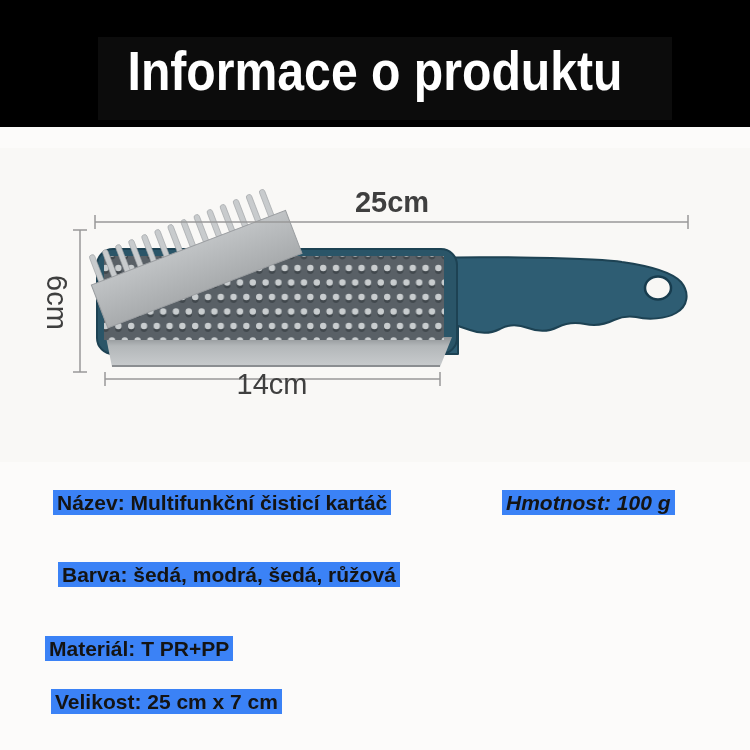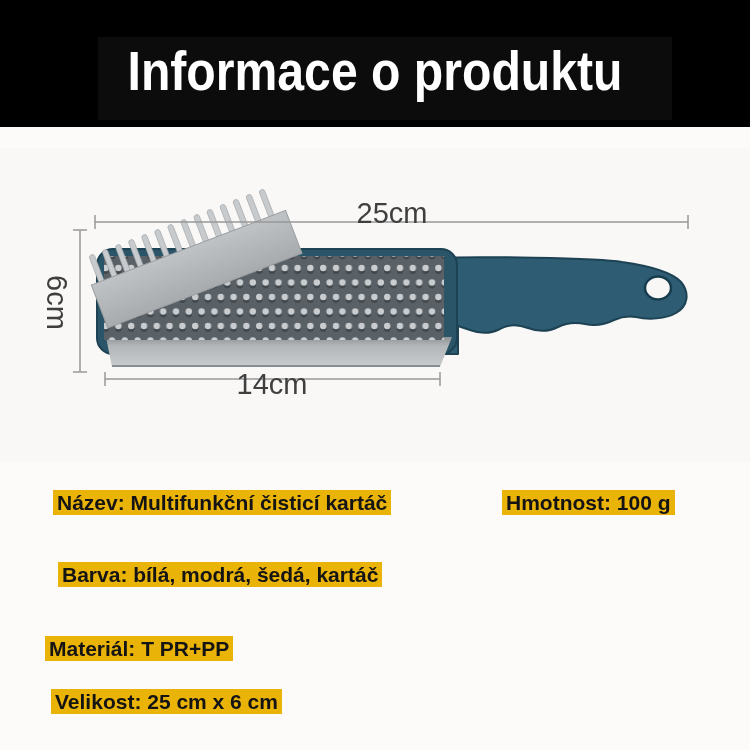--- a/index.html
+++ b/index.html
@@ -25,30 +25,30 @@
   }
   .photo-area {
     position: absolute; left: 0; top: 148px; width: 750px; height: 314px;
     background: #f9f8f6;
   }
   .diagram-svg { position: absolute; left: 0; top: 0; width: 750px; height: 750px; }
   .dim-label {
     position: absolute; color: #3f3f3f; font-size: 29px; font-weight: 400;
     text-align: center; white-space: nowrap;
   }
-  .dim-top    { left: 312px; top: 197px; width: 160px; }
+  .dim-top    { left: 312px; top: 186px; width: 160px; font-weight: bold; }
   .dim-bottom { left: 192px; top: 368px; width: 160px; }
   .dim-left   { left: 16px;  top: 286px; width: 80px; transform: rotate(90deg); }
   .spec {
     position: absolute; font-size: 21px; font-weight: bold; color: #141414;
     white-space: nowrap; line-height: 27px;
   }
-  .spec span { background: #eab308; padding: 1px 4px; }
+  .spec span { background: #3b82f6; padding: 1px 4px; }
   .spec-name     { left: 53px;  top: 489px; }
-  .spec-weight   { left: 502px; top: 489px; }
+  .spec-weight   { left: 502px; top: 489px; font-style: italic; }
   .spec-colors   { left: 58px;  top: 561px; }
   .spec-material { left: 45px;  top: 635px; }
   .spec-size     { left: 51px;  top: 688px; }
 </style>
 </head>
 <body>
 
 <div class="header">
   <div class="header-innerbox"></div>
   <h1 class="header-title">Informace o produktu</h1>
@@ -134,20 +134,20 @@
 <div class="dim-label dim-left">6cm</div>
 <div class="dim-label dim-bottom">14cm</div>
 
 <div class="spec spec-name">
   <span>Název: Multifunkční čisticí kartáč</span>
 </div>
 <div class="spec spec-weight">
   <span>Hmotnost: 100 g</span>
 </div>
 <div class="spec spec-colors">
-  <span>Barva: bílá, modrá, šedá, kartáč</span>
+  <span>Barva: šedá, modrá, šedá, růžová</span>
 </div>
 <div class="spec spec-material">
   <span>Materiál: T PR+PP</span>
 </div>
 <div class="spec spec-size">
-  <span>Velikost: 25 cm x 6 cm</span>
+  <span>Velikost: 25 cm x 7 cm</span>
 </div>
 
 </body></html>

